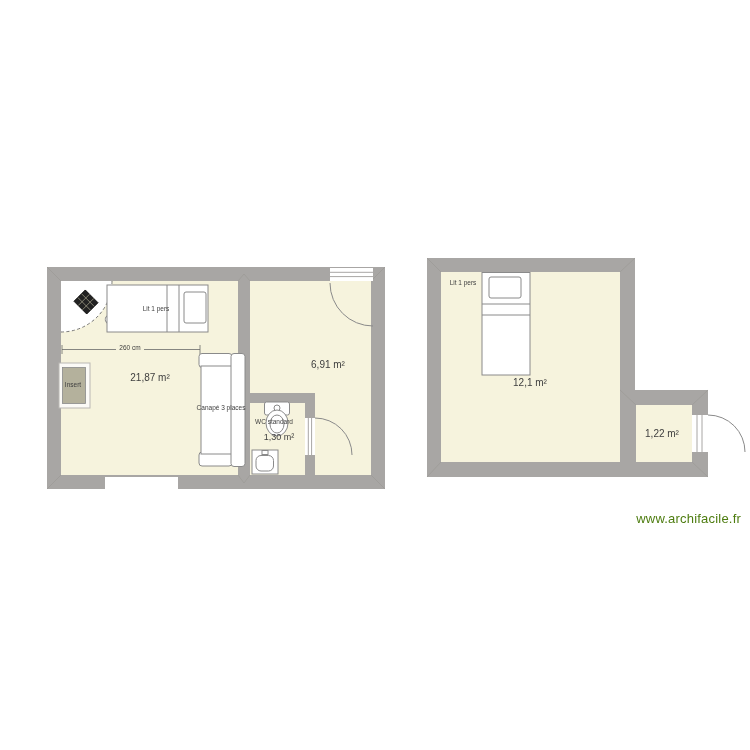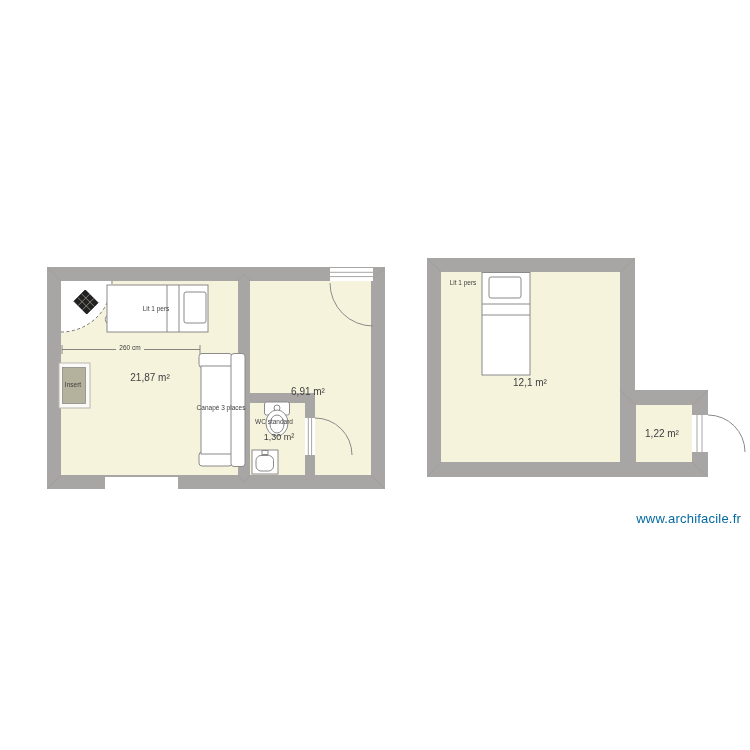--- a/index.html
+++ b/index.html
@@ -24,21 +24,21 @@
   .stripe{stroke:var(--wall);stroke-width:1;fill:none;}
   .grid{stroke:#97947f;stroke-width:0.8;fill:none;}
   .lbl{
     position:absolute;transform:translate(-50%,-50%);white-space:nowrap;
     color:#3e3e3e;line-height:1;
   }
   .area{font-size:10px;}
   .micro{font-size:6.5px;}
   .wc-area{font-size:9px;}
   .watermark{
-    position:absolute;right:9px;top:511px;font-size:13px;color:#0369a1;
+    position:absolute;right:9px;top:511px;font-size:13px;color:#4d7c0f;
     letter-spacing:0.2px;white-space:nowrap;
   }
 </style>
 </head>
 <body>
 
 <div class="canvas">
 
   <svg width="750" height="750" viewBox="0 0 750 750">
 
@@ -156,21 +156,21 @@
   <span class="lbl micro" style="left:156px;top:309px;">Lit 1 pers</span>
 
   <span class="lbl micro" style="left:130px;top:348px;">260 cm</span>
 
   <span class="lbl area" style="left:150px;top:378px;">21,87 m²</span>
 
   <span class="lbl micro" style="left:73px;top:385px;">Insert</span>
 
   <span class="lbl micro" style="left:221px;top:408px;">Canapé 3 places</span>
 
-  <span class="lbl area" style="left:308px;top:365px;margin-top:27px;">6,91 m²</span>
+  <span class="lbl area" style="left:328px;top:365px;">6,91 m²</span>
 
   <span class="lbl micro" style="left:274px;top:422px;">WC standard</span>
 
   <span class="lbl wc-area" style="left:279px;top:437px;">1,30 m²</span>
 
   <span class="lbl micro" style="left:463px;top:283px;">Lit 1 pers</span>
 
   <span class="lbl area" style="left:530px;top:383px;">12,1 m²</span>
 
   <span class="lbl area" style="left:662px;top:434px;text-align:right;">1,22 m²</span>

